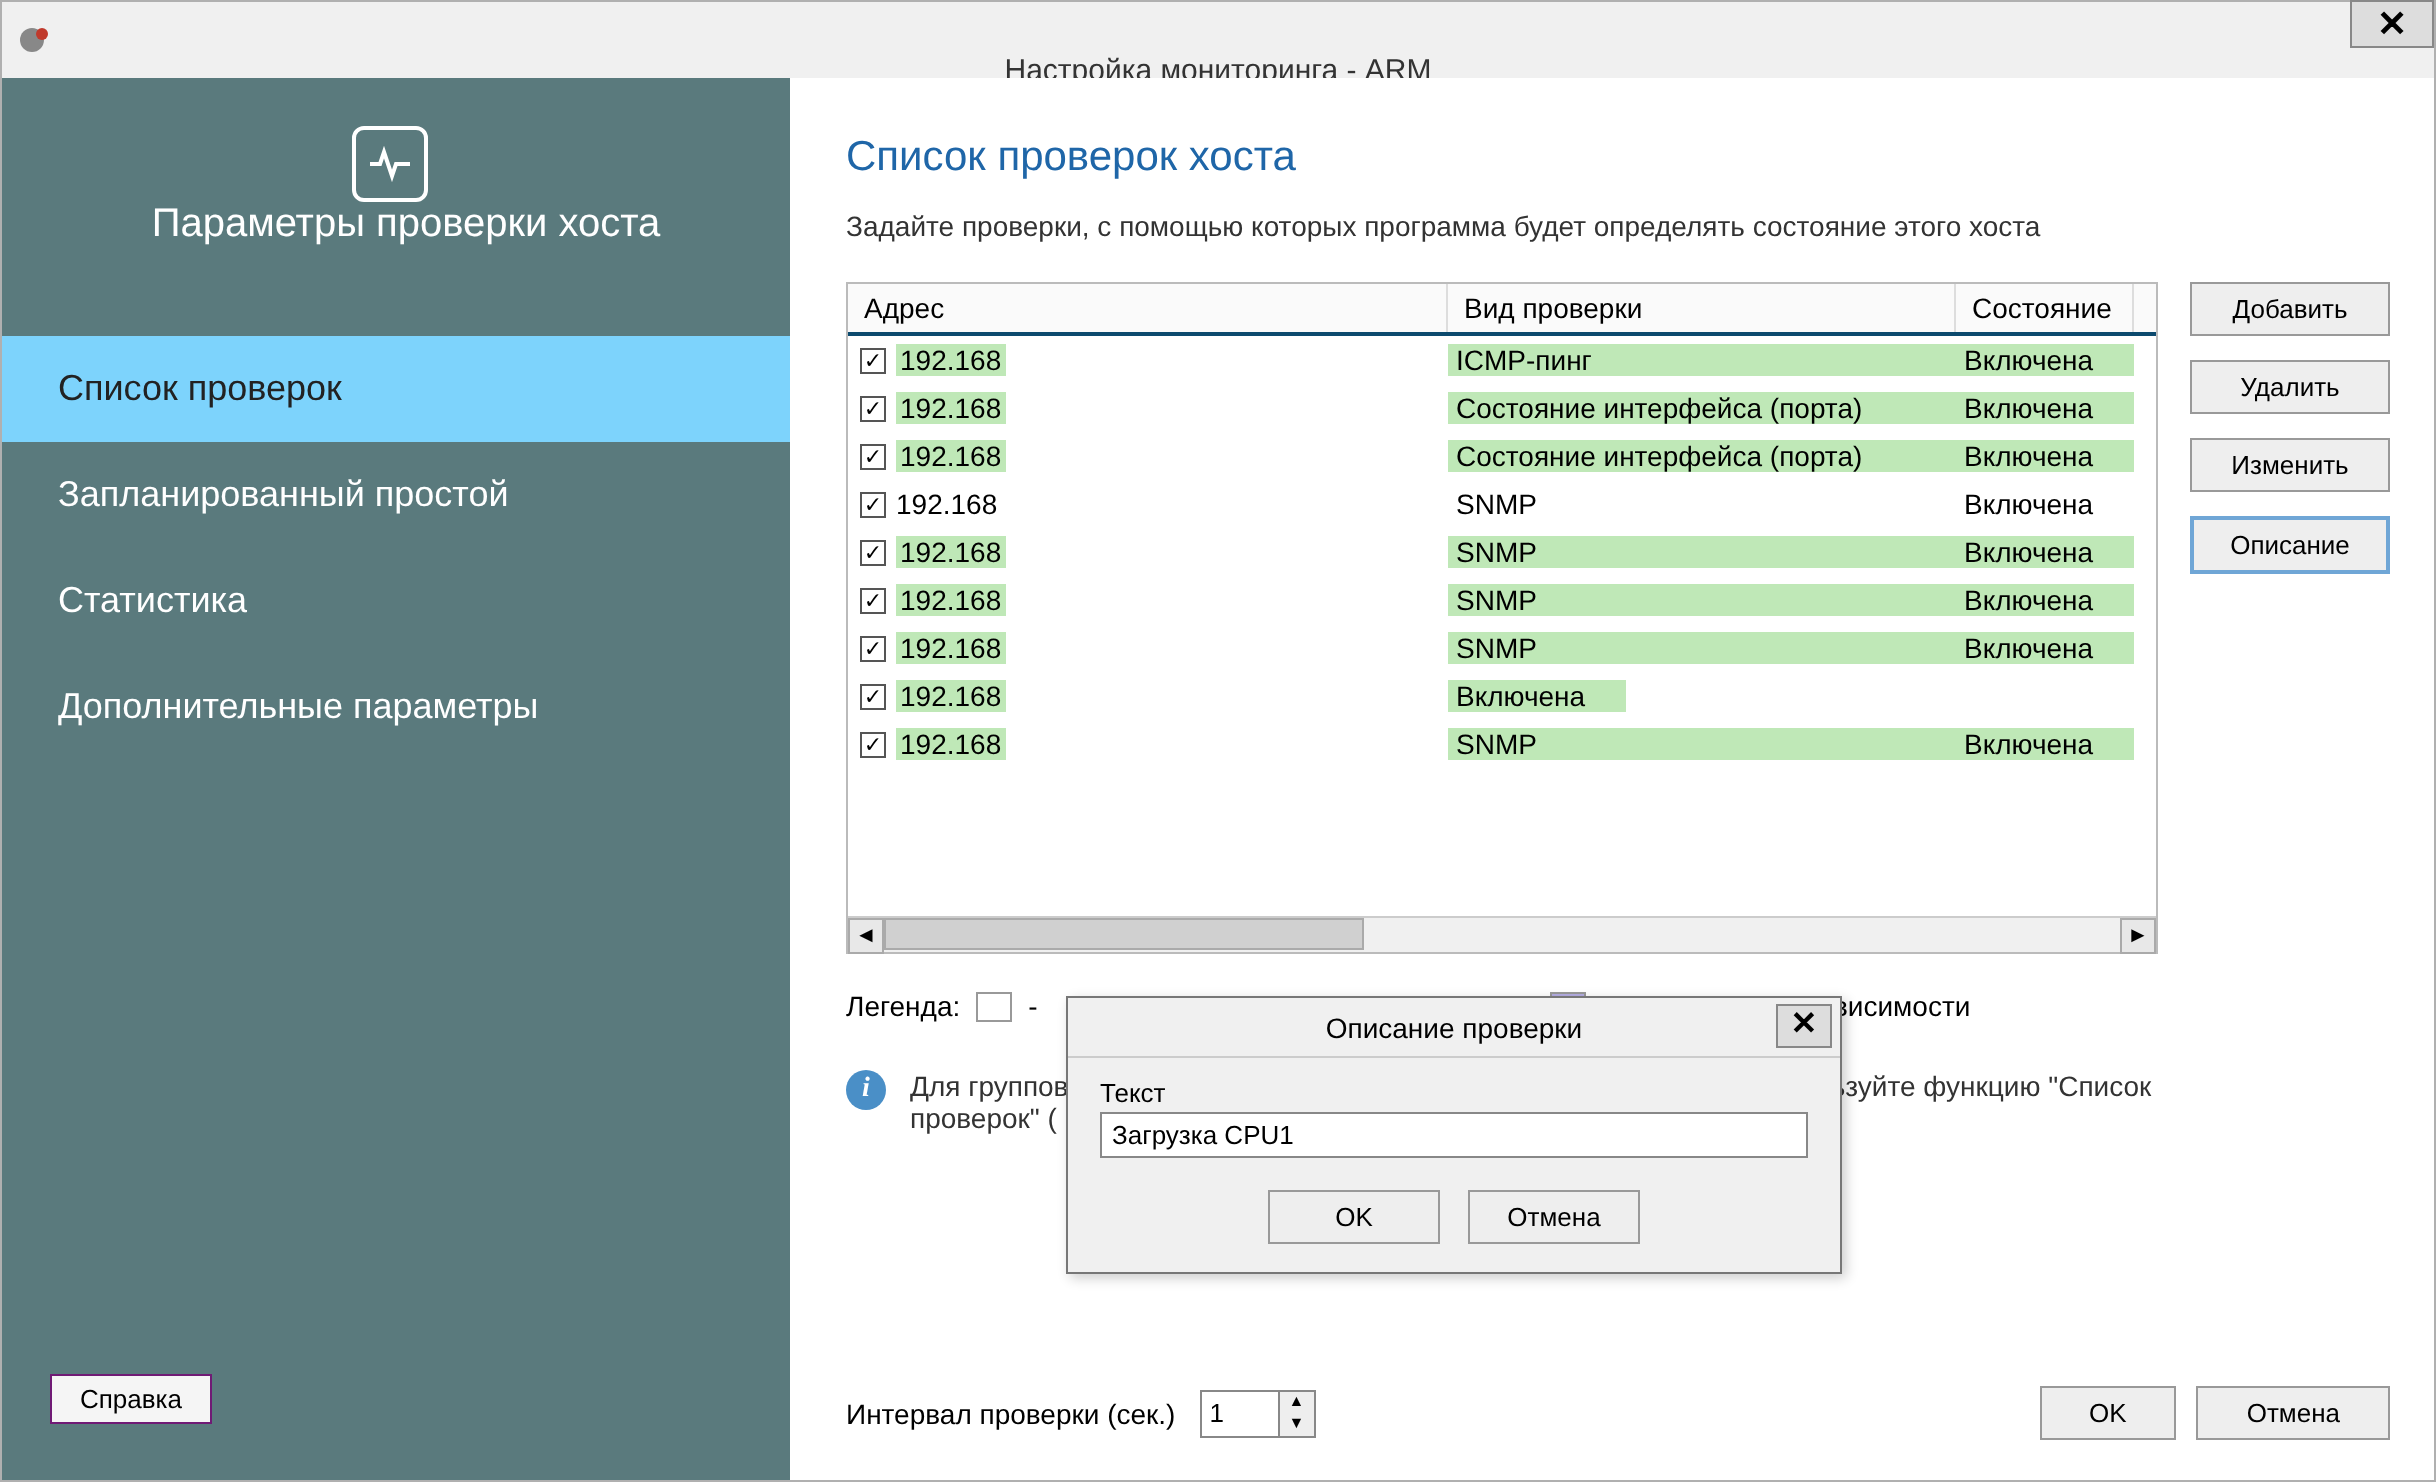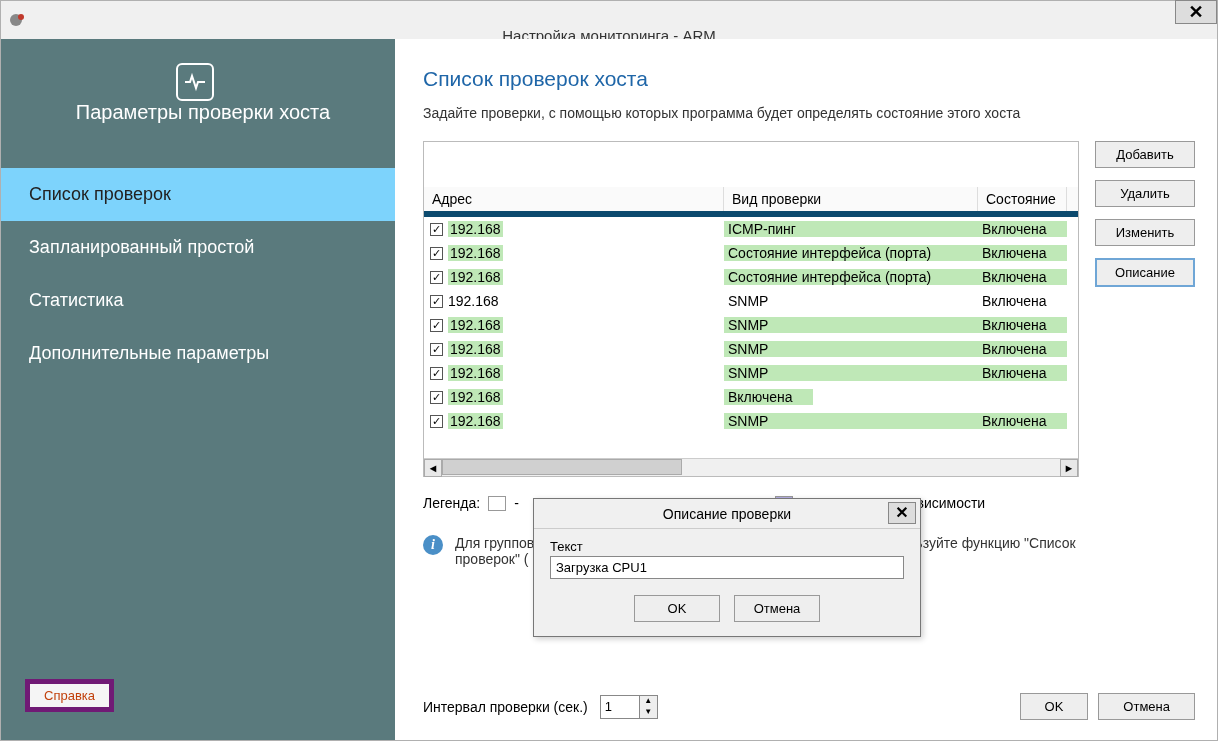--- a/index.html
+++ b/index.html
@@ -13,34 +13,34 @@
 
 .body { display: flex; height: calc(100% - 38px); }
 
 .sidebar { width: 394px; background: #5a7a7d; color: #fff; display: flex; flex-direction: column; }
 .sidebar-header { display: flex; align-items: center; padding: 24px 20px 28px 30px; font-size: 20px; flex-direction: column; }
 .sidebar-header .hdr-icon { width: 38px; height: 38px; border: 2px solid #fff; border-radius: 6px; display:flex; align-items:center; justify-content:center; margin-right: 16px; }
 .sidebar-item { padding: 16px 28px; font-size: 18px; cursor: pointer; }
 .sidebar-item.active { background: #7dd3fc; color: #222; margin-top: 16px; }
 .sidebar-spacer { flex: 1; }
 .sidebar-footer { padding: 16px 24px 28px; }
-.help-btn { background: #f5f5f5; color: #c2410c; border: 5px solid #701a75; padding: 4px 14px; font-size: 13px; cursor: pointer; }
+.help-btn { background: #f5f5f5; color: #000000; border: 1px solid #701a75; padding: 4px 14px; font-size: 13px; cursor: pointer; }
 
 .main { flex: 1; background: #fff; padding: 28px 22px 18px 28px; position: relative; }
 .main-title { color: #1f66a8; font-size: 21px; margin-bottom: 14px; }
 .main-desc { color: #333; font-size: 14px; margin-bottom: 20px; }
 
 .content-row { display: flex; gap: 16px; }
 .table-wrap { flex: 1; }
 .btns-col { width: 100px; display: flex; flex-direction: column; gap: 12px; }
 .action-btn { background: #eee; border: 1px solid #999; padding: 5px 0; font-size: 13px; cursor: pointer; }
 .action-btn.active { border: 2px solid #6fa6d6; }
 
 .grid { border: 1px solid #bbb; background: #fff; height: 336px; position: relative; }
-.grid-header { display: flex; background: #fafafa; border-bottom: 6px solid #0c4a6e; font-size: 14px; margin-top: 45px; }
+.grid-header { display: flex; background: #fafafa; border-bottom: 2px solid #0c4a6e; font-size: 14px; }
 .grid-header > div { padding: 4px 8px; border-right: 1px solid #ddd; }
 .col-addr { width: 300px; }
 .col-type { width: 254px; }
 .col-state { width: 89px; }
 .grid-body { }
 .grid-row { display: flex; height: 24px; font-size: 14px; align-items: center; }
 .grid-row .cell-addr { width: 300px; display:flex; align-items:center; padding-left: 6px; gap:5px; }
 .grid-row .cell-type { width: 254px; padding-left: 4px; }
 .grid-row .cell-state { width: 89px; padding-left: 4px; }
 .grid-row.hl .ch { background: #bfe8b7; padding: 0 2px; }

